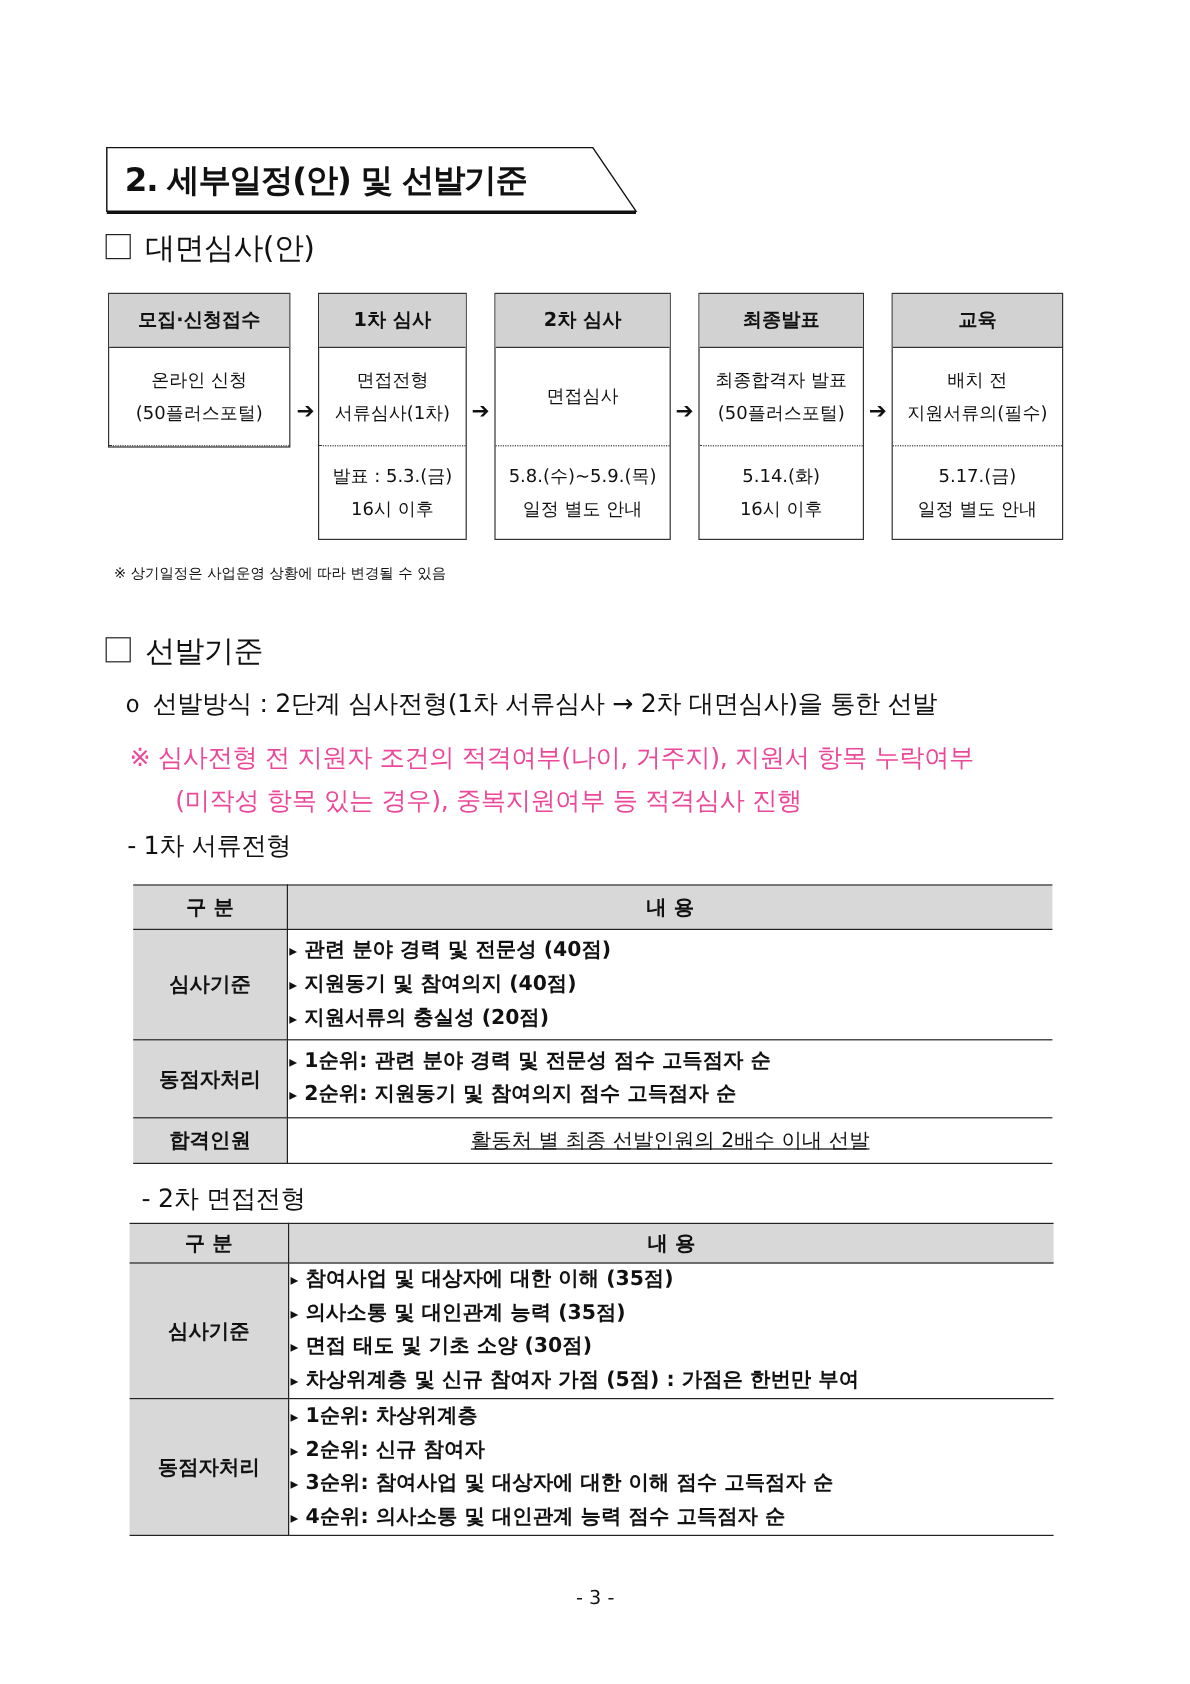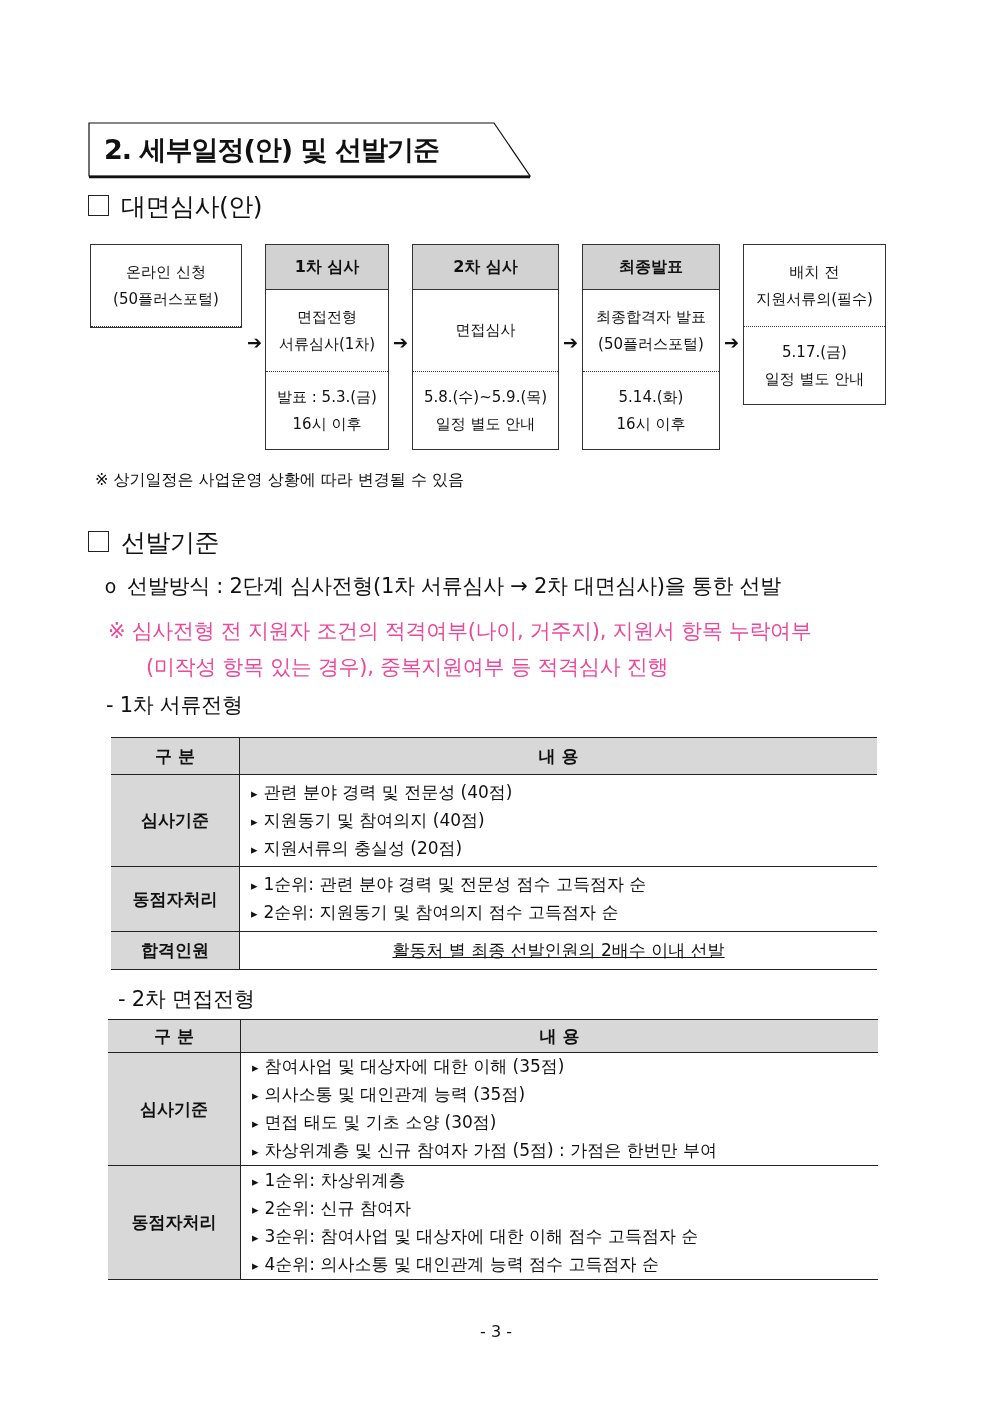--- a/index.html
+++ b/index.html
@@ -10,50 +10,51 @@
   .sec-title svg { position:absolute; left:0; top:0; }
   .sec-title span { position:absolute; left:16px; top:10px; font-size:27px; font-weight:bold; letter-spacing:-1px; }
   .subhead { font-size:25px; letter-spacing:-0.5px; }
   .subhead .box { display:inline-block; width:19px; height:19px; border:1.5px solid #222; vertical-align:-1px; margin-right:12px; }
   
   .step { top:244px; border:1px solid #333; background:#fff; }
   .step .hd { height:44px; background:#d2d2d2; border-bottom:1px solid #333; font-weight:bold; font-size:16px; display:flex; align-items:center; justify-content:center; }
   .step .mid { height:81px; border-bottom:1px dotted #333; display:flex; flex-direction:column; align-items:center; justify-content:center; font-size:15px; line-height:27px; text-align:center; }
   .step .bot { height:77px; display:flex; flex-direction:column; align-items:center; justify-content:center; font-size:15px; line-height:27px; text-align:center; }
   .arrow { top:332px; font-size:18px; font-weight:bold; }
-  .note { font-size:16px; }
+  .note { font-size:12px; }
   .line { font-size:21px; letter-spacing:-0.3px; }
   .blue { color:#ec4899; }
   
   table { position:absolute; border-collapse:collapse; font-size:17px; }
   table td { border-top:1px solid #222; border-bottom:1px solid #222; padding:0; }
   table td.k { background:#d8d8d8; text-align:center; font-weight:bold; border-right:1px solid #222; }
   table tr.h td { background:#d8d8d8; text-align:center; font-weight:bold; }
   table tr.h td.c1 { border-right:1px solid #222; }
-  table td.v { padding-left:11px; line-height:26px; }
+  table td.v { padding-left:1px; line-height:26px;font-weight:bold; }
   .bul::before { content:"\25B8"; font-size:13px; margin-right:6px; }
   .u { text-decoration:underline; }
   .pageno { top:1322px; left:0; width:992px; text-align:center; font-size:16px; }
 </style>
 </head>
 <body>
 
 <div class="abs sec-title">
   <svg width="446" height="58">
     <polygon points="1,1 406,1 442,54 1,54" fill="#fff" stroke="#111" stroke-width="1.2"></polygon>
     <line x1="1" y1="55" x2="442" y2="55" stroke="#111" stroke-width="2.5"></line>
   </svg>
   <span>2. 세부일정(안) 및 선발기준</span>
 </div>
 
 <div class="abs subhead" style="left:88px;top:190px;">
   <span class="box"></span><span>대면심사(안)</span>
 </div>
 
 <div class="abs step" style="left:90px;width:150px;">
+  <div class="hd">모집·신청접수</div>
   <div class="mid">
       <div>온라인 신청</div>
       <div>(50플러스포털)</div>
     </div>
 </div>
 <div class="abs arrow" style="left:247px;">➔</div>
 
 <div class="abs step" style="left:265px;width:122px;">
   <div class="hd">1차 심사</div>
   <div class="mid">
@@ -86,20 +87,21 @@
       <div>(50플러스포털)</div>
     </div>
   <div class="bot">
       <div>5.14.(화)</div>
       <div>16시 이후</div>
     </div>
 </div>
 <div class="abs arrow" style="left:724px;">➔</div>
 
 <div class="abs step" style="left:743px;width:141px;">
+  <div class="hd">교육</div>
   <div class="mid">
       <div>배치 전</div>
       <div>지원서류의(필수)</div>
     </div>
   <div class="bot">
       <div>5.17.(금)</div>
       <div>일정 별도 안내</div>
     </div>
 </div>
 

